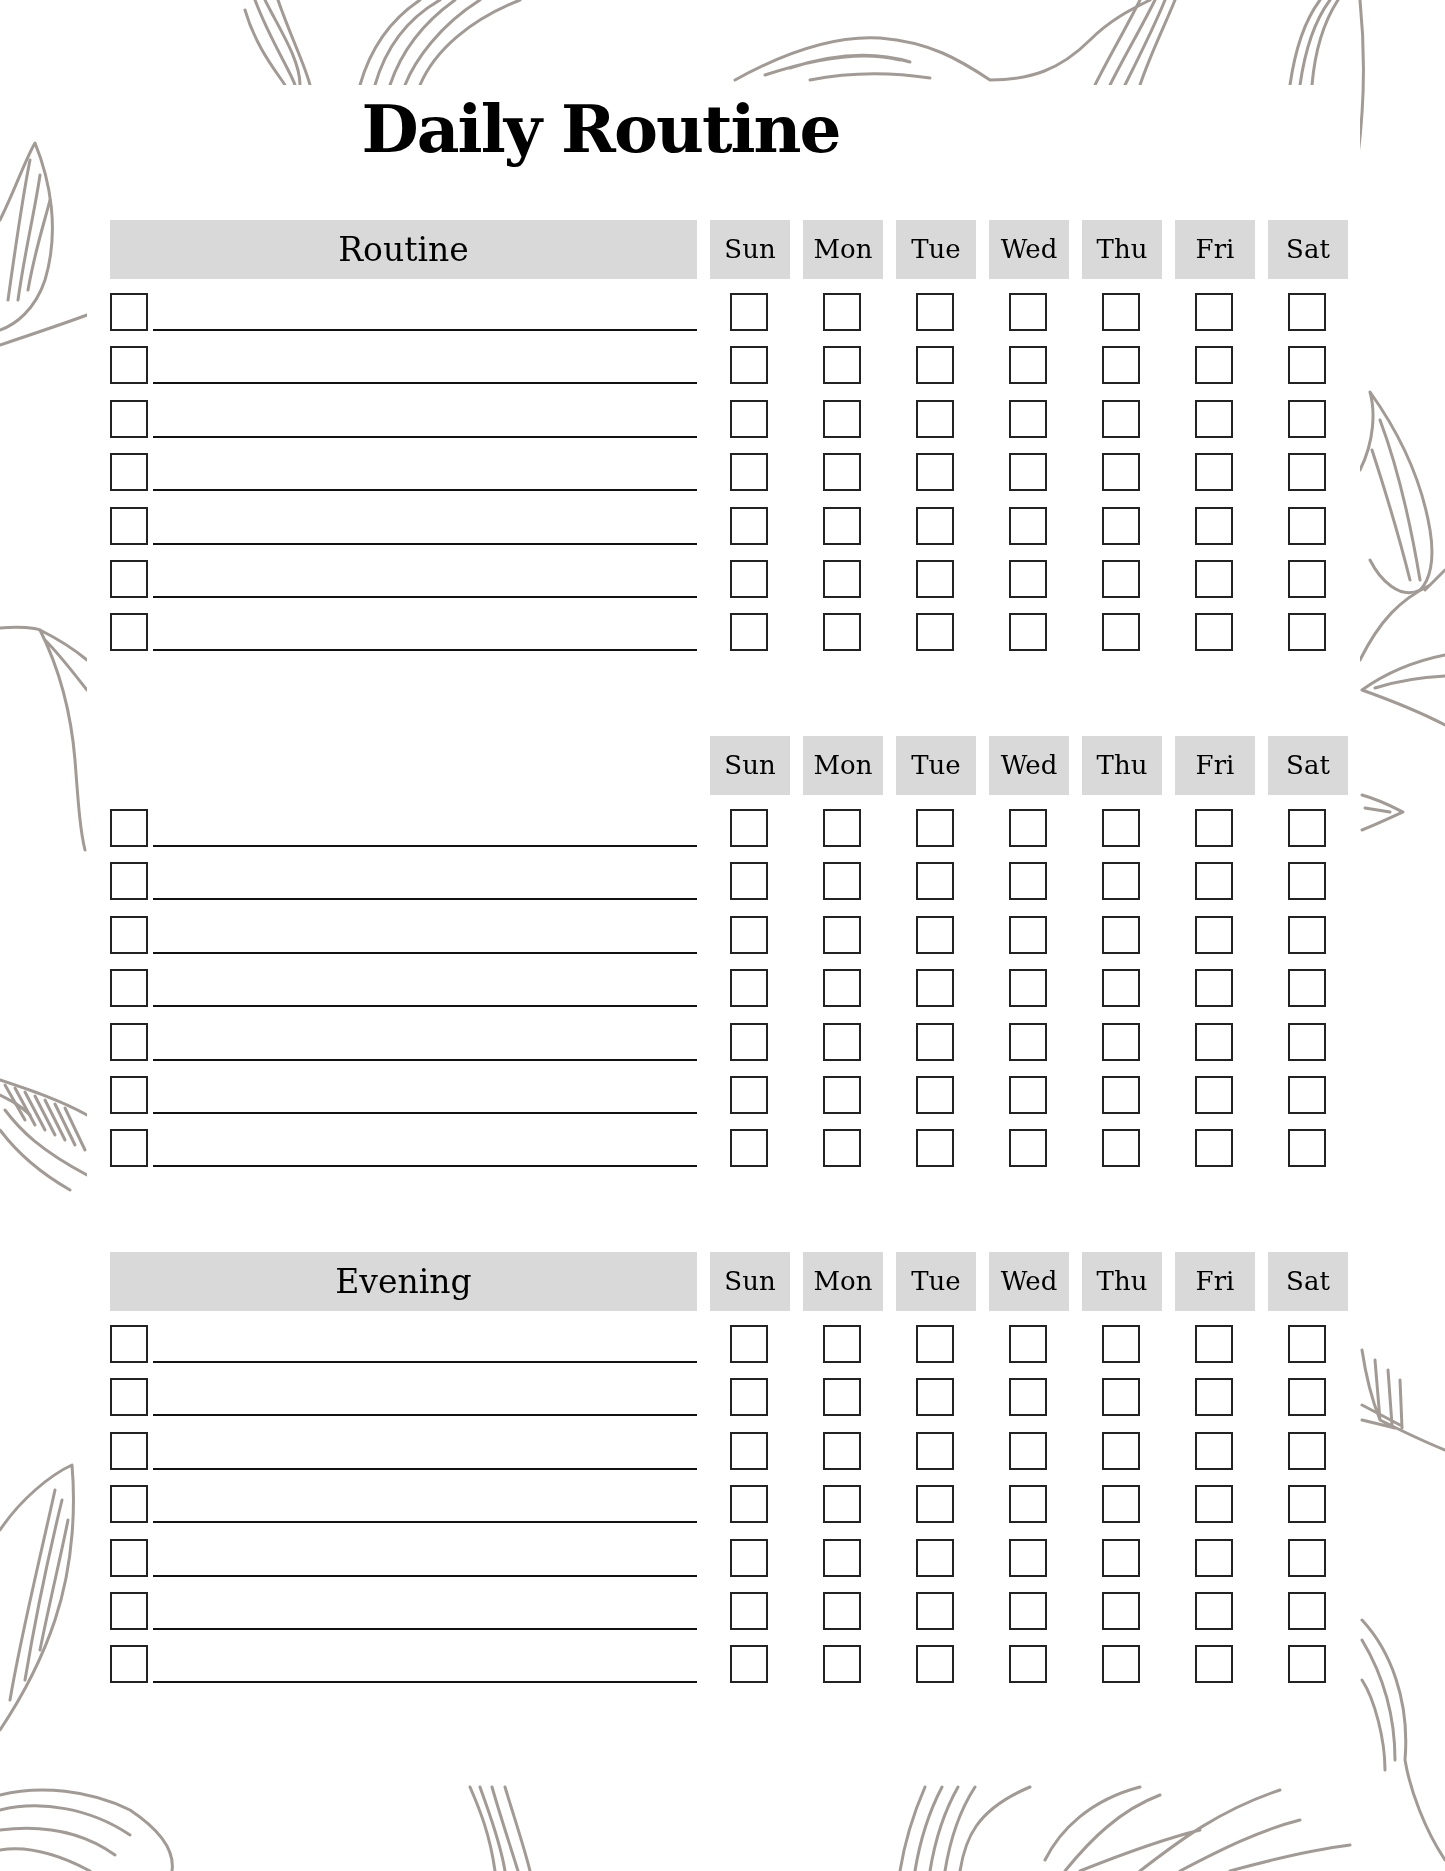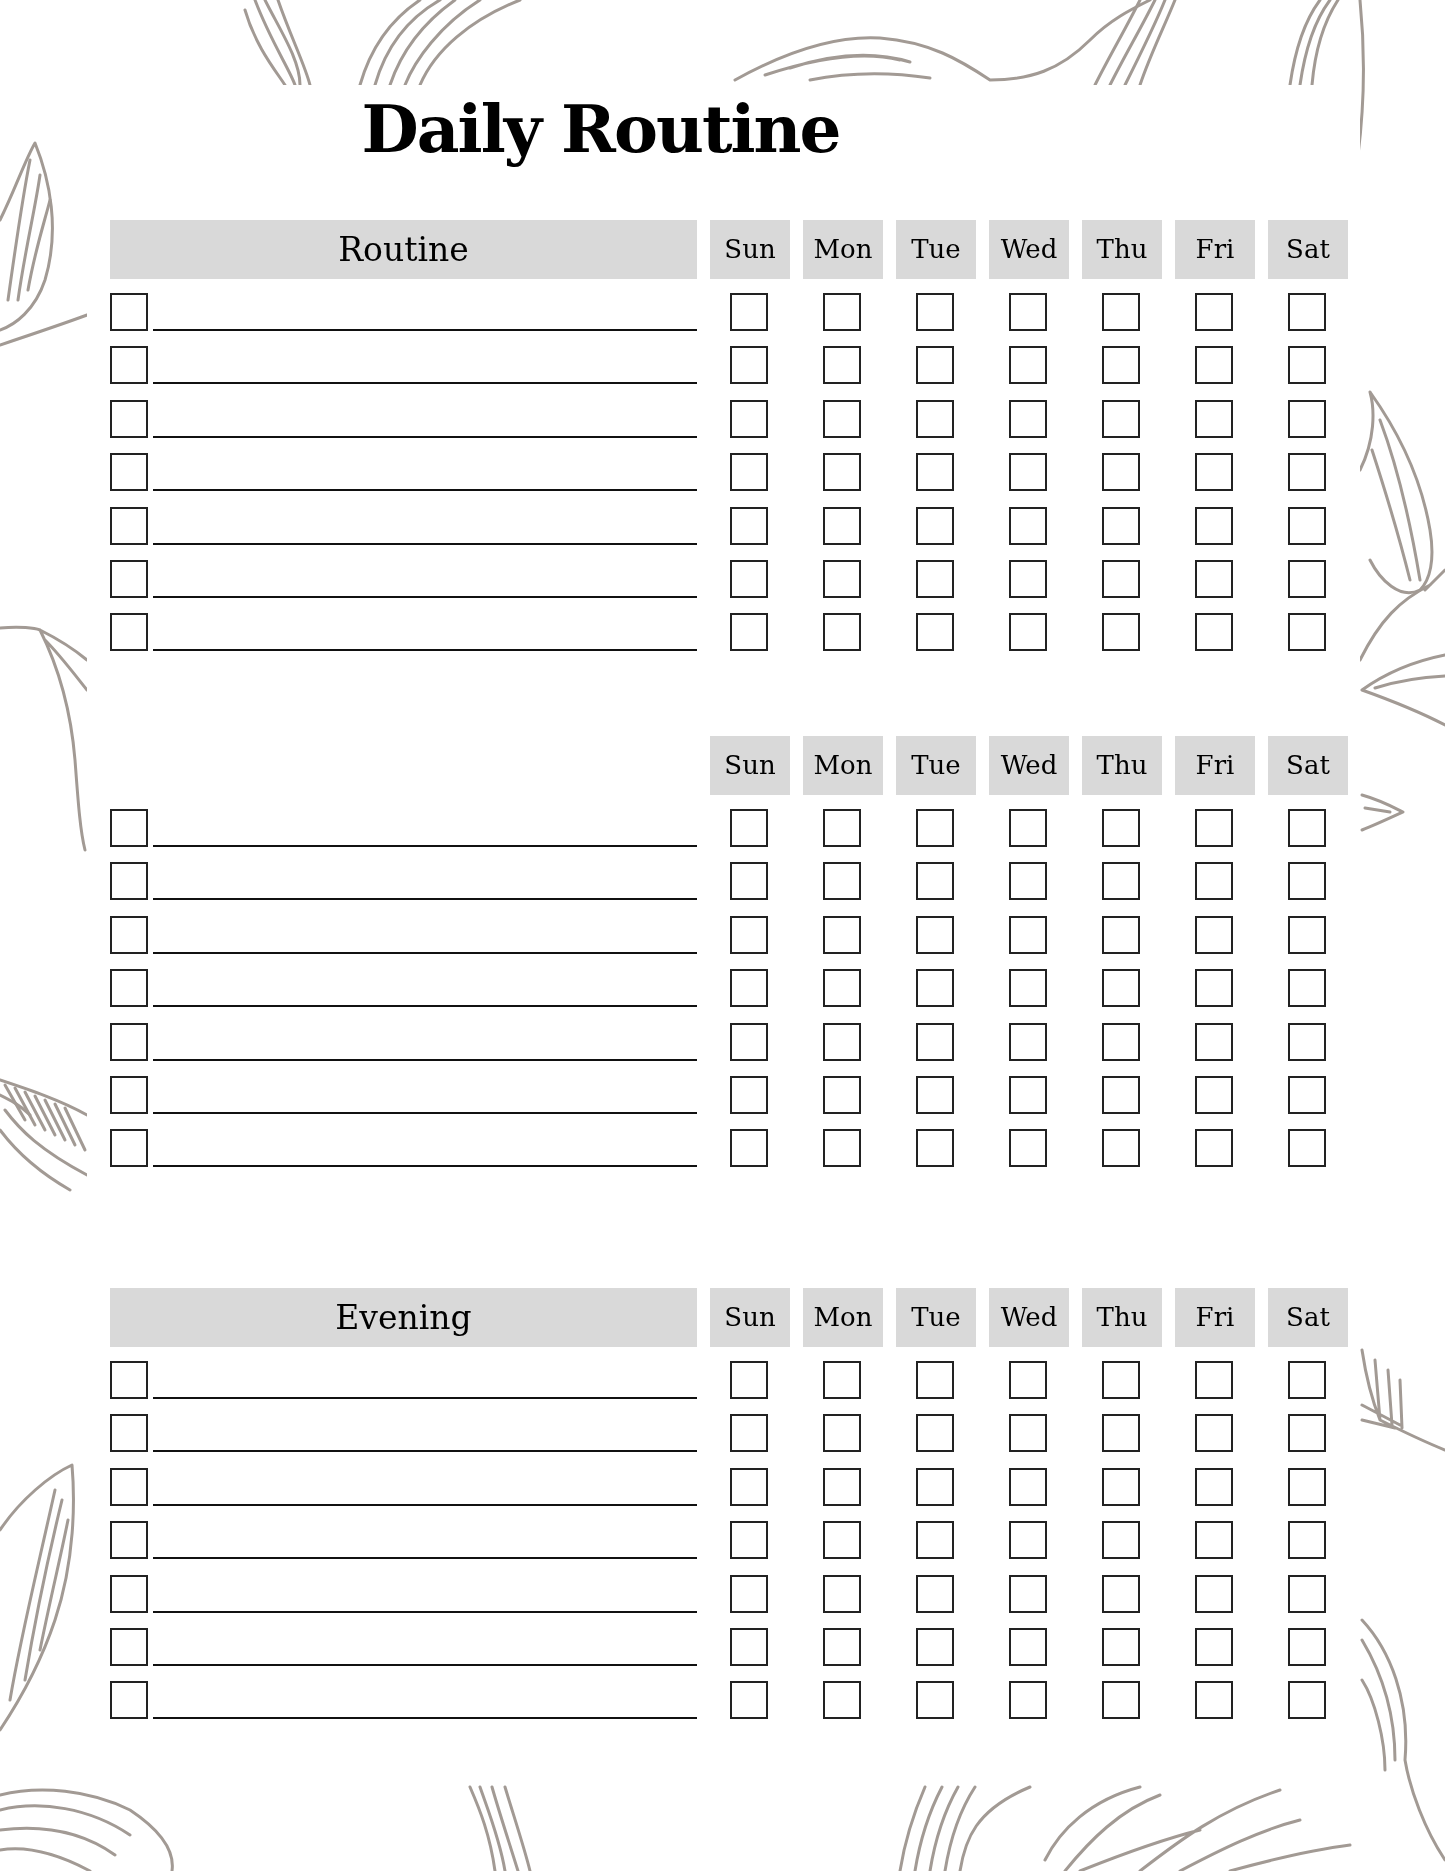--- a/index.html
+++ b/index.html
@@ -250,21 +250,21 @@
         <div class="task-line"></div>
         <div class="day-check" style="left: 620px;"></div>
         <div class="day-check" style="left: 713px;"></div>
         <div class="day-check" style="left: 806px;"></div>
         <div class="day-check" style="left: 899px;"></div>
         <div class="day-check" style="left: 992px;"></div>
         <div class="day-check" style="left: 1085px;"></div>
         <div class="day-check" style="left: 1178px;"></div>
       </div>
     </div>
-    <div class="section" style="top: 1252px; height: 460px; margin-top: 36px;">
+    <div class="section" style="top: 1252px; height: 460px;">
       <div class="section-header">Evening</div>
       <div class="day-header" style="left: 600px;">Sun</div>
       <div class="day-header" style="left: 693px;">Mon</div>
       <div class="day-header" style="left: 786px;">Tue</div>
       <div class="day-header" style="left: 879px;">Wed</div>
       <div class="day-header" style="left: 972px;">Thu</div>
       <div class="day-header" style="left: 1065px;">Fri</div>
       <div class="day-header" style="left: 1158px;">Sat</div>
       <div class="row" style="top: 73px;">
         <div class="task-check"></div>

